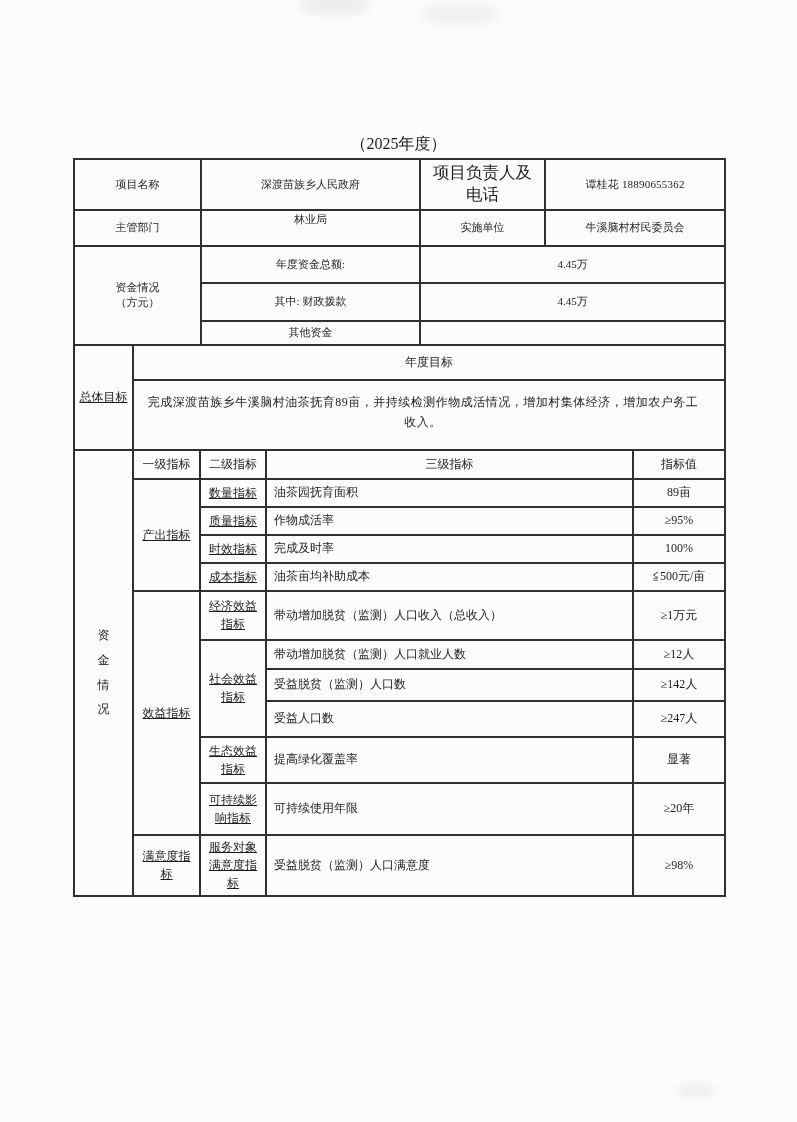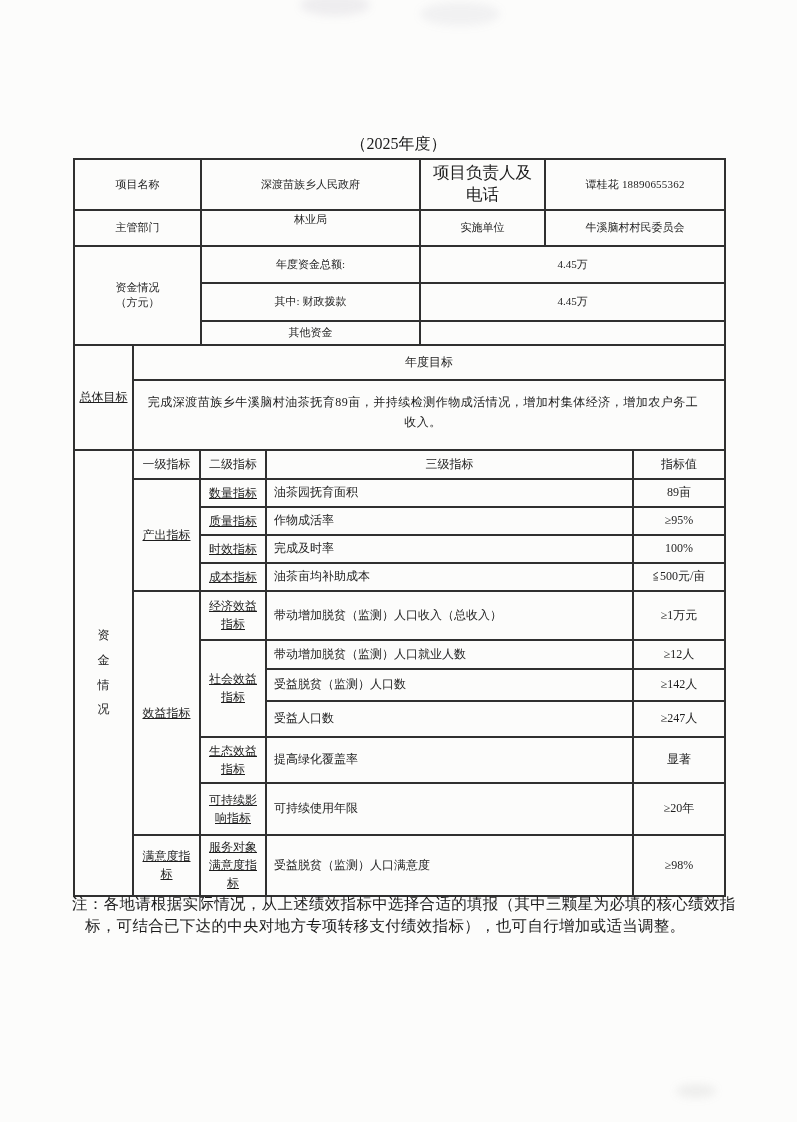--- a/index.html
+++ b/index.html
@@ -200,17 +200,13 @@
       <tr style="height:61px">
         <td class="vtext wraplabel">满意度指标</td>
         <td class="vtext wraplabel">服务对象满意度指标</td>
         <td class="cell-left">受益脱贫（监测）人口满意度</td>
         <td class="val">≥98%</td>
       </tr>
     </tbody>
       </table>
   </div>
 
-  <div class="footnote">
-    <div class="l1">注：各地请根据实际情况，从上述绩效指标中选择合适的填报（其中三颗星为必填的核心绩效指</div>
-    <div class="l2">标，可结合已下达的中央对地方专项转移支付绩效指标），也可自行增加或适当调整。</div>
-  </div>
 </div>
 
 </body></html>

